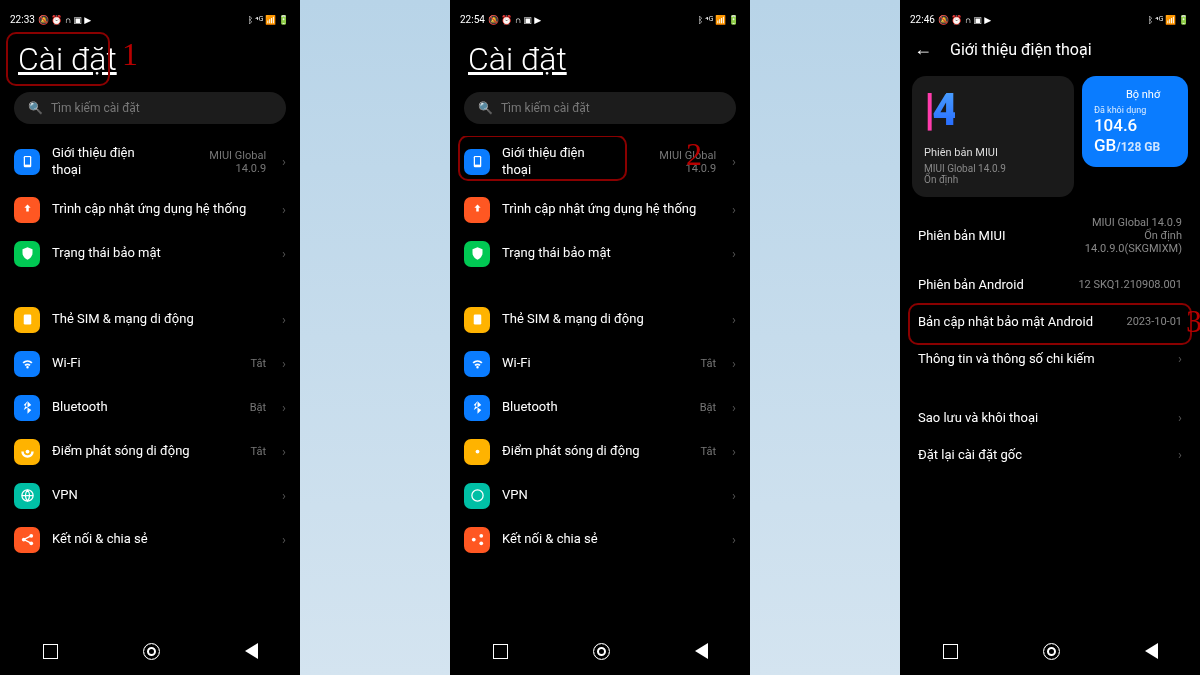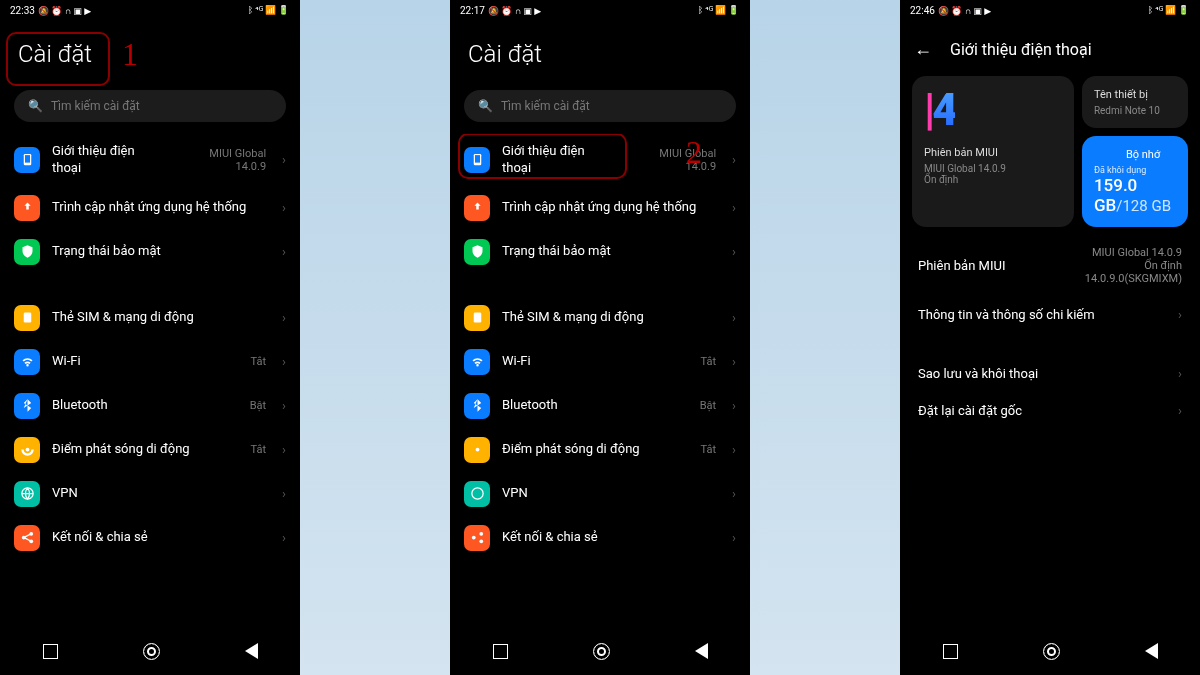--- a/index.html
+++ b/index.html
@@ -19,31 +19,32 @@
     background: #000;
     color: #fff;
     position: relative;
     overflow: hidden;
     display: flex;
     flex-direction: column;
   }
   .statusbar {
     display: flex;
     justify-content: space-between;
-    align-items: flex-start;
+    align-items: flex-end;
     padding: 5px 10px;
     font-size: 10px;
     height: 20px;
   }
   .statusbar .left, .statusbar .right { display:flex; align-items:center; gap:3px; }
   .statusbar .icon-mini { font-size:9px; }
   .header {
-    padding: 10px 18px 22px;
-    font-size: 24px;
+    padding: 10px 18px 14px;
+    font-size: 32px;
     font-weight: 300;
+    text-decoration: underline;
   }
   .header-small {
     display: flex;
     align-items: center;
     padding: 8px 14px;
     gap: 18px;
   }
   .back-arrow { font-size:18px; }
   .header-title {
     font-size: 16px;
@@ -159,21 +160,21 @@
     letter-spacing: -3px;
     line-height: 1;
     margin-bottom: 14px;
   }
   .miui-logo .g1{ color:#ff3cac; }
   .miui-logo .g2{ background: linear-gradient(180deg,#50a8ff,#1e5fff); -webkit-background-clip:text; background-clip:text; color:transparent;}
   .card-label { font-size:11px; color:#ddd; margin-bottom:4px;}
   .card-sub { font-size:10px; color:#888;}
   .card-blue .card-label{ color:#fff;padding-left:32px;}
   .card-blue .big{ font-size:17px; font-weight:500; color:#fff;}
-  .card-blue .sm{ font-size:15px; opacity:.8;}
+  .card-blue .sm{ font-size:12px; opacity:.8;font-weight:bold;}
   .detail-row {
     display: flex;
     justify-content: space-between;
     align-items: center;
     padding: 11px 18px;
     font-size: 13px;
     position:relative;
   }
   .detail-val { font-size:11px; color:#888; text-align:right; max-width: 120px;}
 </style>
@@ -297,21 +298,21 @@
   <div class="navbar">
     <div class="nav-sq"></div>
     <div class="nav-circle"></div>
     <div class="nav-tri"></div>
   </div>
 </div>
 
 <div class="phone">
   <div class="statusbar">
     <div class="left">
-        <span>22:17</span>
+        <span>22:54</span>
         <span class="icon-mini">🔕 ⏰ ∩ ▣ ▶</span>
       </div>
     <div class="right">
         <span class="icon-mini">ᛒ ⁴ᴳ 📶 🔋</span>
       </div>
   </div>
   <div class="header">Cài đặt</div>
   <div class="searchbar">
     <span>🔍</span>
     <span>Tìm kiếm cài đặt</span>
@@ -432,39 +433,45 @@
     <span class="header-title">Giới thiệu điện thoại</span>
   </div>
   <div class="cards">
     <div class="card-left">
       <div class="miui-logo"><span class="g1">|</span><span class="g2">4</span></div>
       <div class="card-label">Phiên bản MIUI</div>
       <div class="card-sub">MIUI Global 14.0.9</div>
       <div class="card-sub">Ổn định</div>
     </div>
     <div class="card-right">
-      <div class="card-sm">
-        <div class="card-label">Tên thiết bị</div>
-        <div class="card-sub">Redmi Note 10</div>
-      </div>
       <div class="card-blue">
         <div class="card-label">Bộ nhớ</div>
         <div style="font-size:9px;opacity:.85;">Đã khôi dụng</div>
-        <div><span class="big">159.0 GB</span><span class="sm">/128 GB</span></div>
+        <div><span class="big">104.6 GB</span><span class="sm">/128 GB</span></div>
       </div>
     </div>
   </div>
   <div class="list">
     <div class="detail-row">
       <span>Phiên bản MIUI</span>
       <span class="detail-val" style="white-space:pre-line;">MIUI Global 14.0.9
 Ổn định
 14.0.9.0(SKGMIXM)</span>
     </div>
     <div class="detail-row">
+      <span>Phiên bản Android</span>
+      <span class="detail-val">12 SKQ1.210908.001</span>
+    </div>
+    <div class="detail-row" style="position:relative;">
+      <span>Bản cập nhật bảo mật Android</span>
+      <span class="detail-val">2023-10-01</span>
+      <div class="redbox" style="left:8px; top:0px; right:8px; height:38px; width:auto;"></div>
+      <div class="rednum" style="right:-2px; top:0px;">3</div>
+    </div>
+    <div class="detail-row">
       <span>Thông tin và thông số chi kiếm</span>
       <span class="chev">›</span>
     </div>
     <div class="gap"></div>
     <div class="detail-row">
       <span>Sao lưu và khôi thoại</span>
       <span class="chev">›</span>
     </div>
     <div class="detail-row">
       <span>Đặt lại cài đặt gốc</span>

